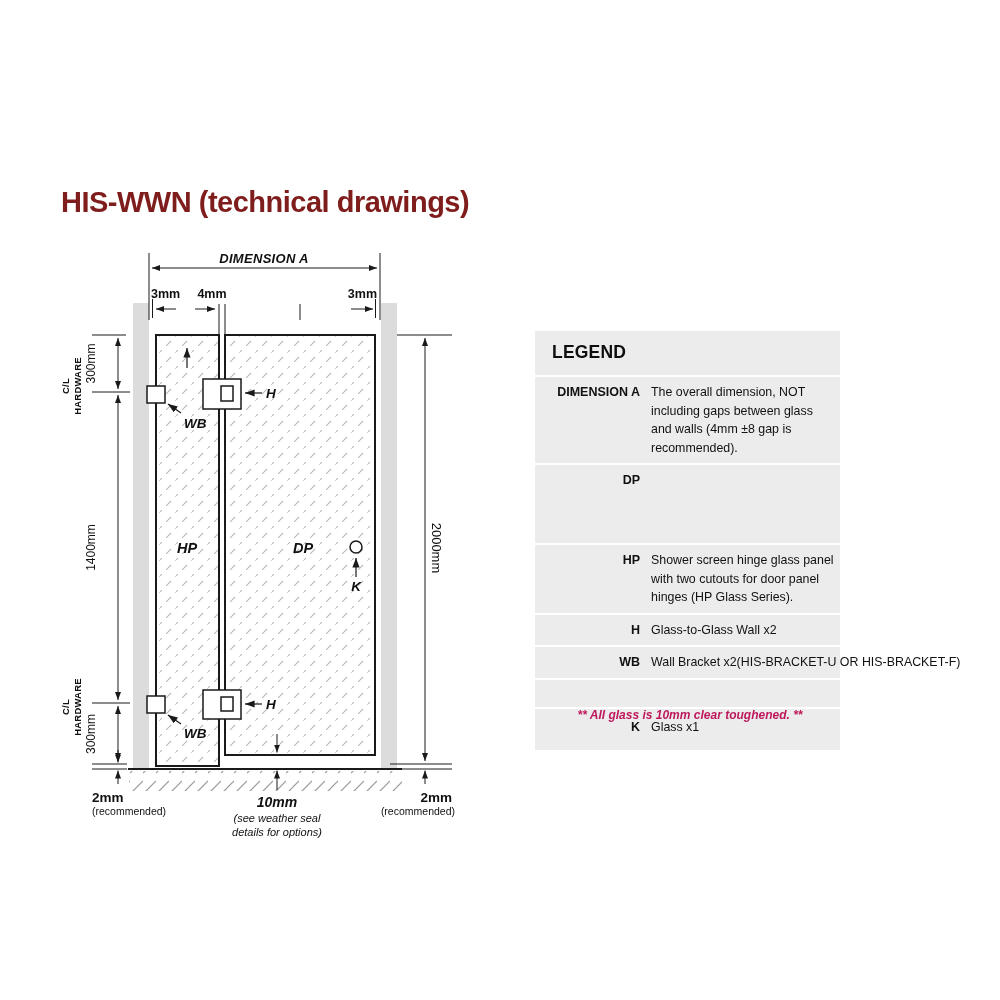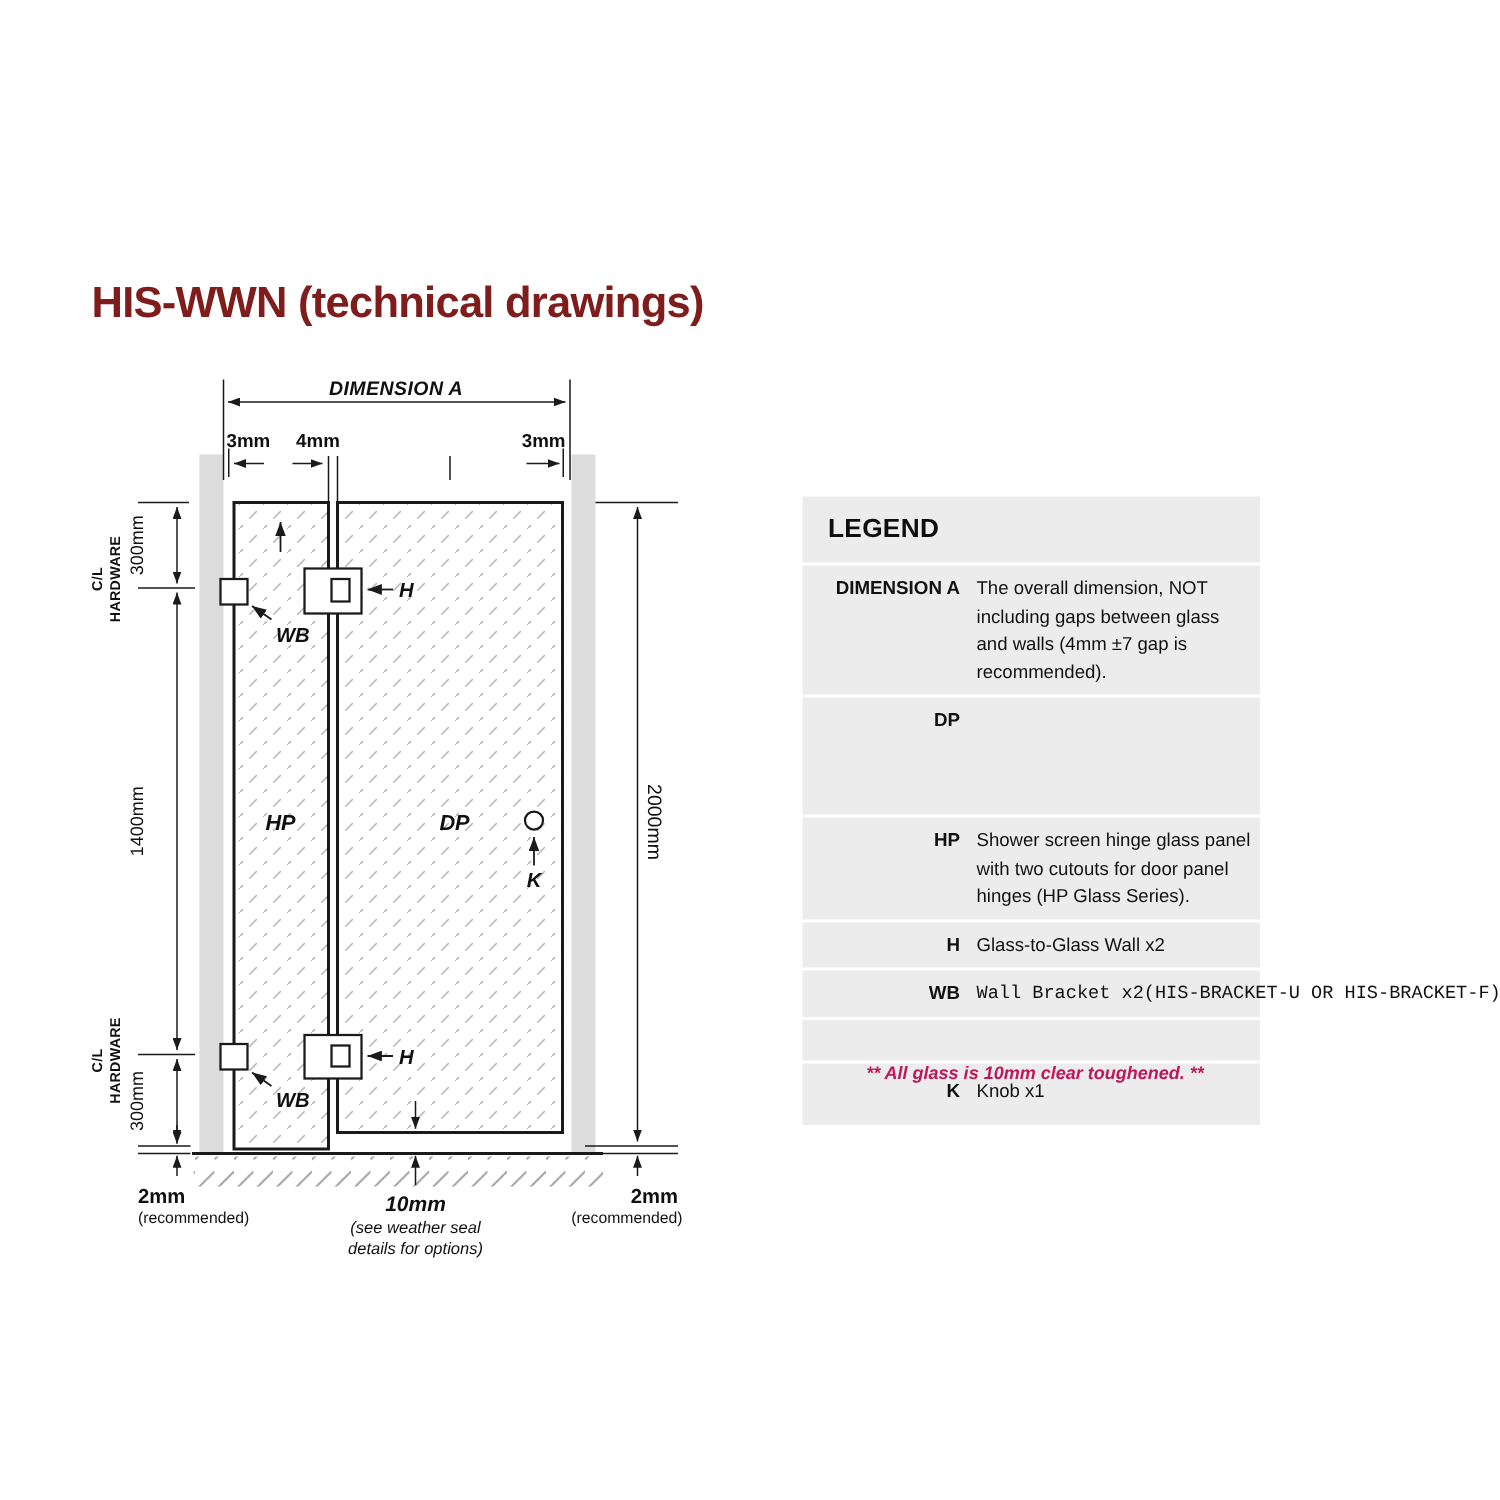--- a/index.html
+++ b/index.html
@@ -19,21 +19,21 @@
   .rec-note{font-size:10.5px;}
   .dima-label{font-size:13px;font-style:italic;font-weight:600;letter-spacing:0.3px;}
   .legend{position:absolute;left:535px;top:331px;width:305px;background:#ececec;
           padding:0 0 4px 0;}
   .legend-heading{font-size:17.5px;font-weight:700;letter-spacing:0.2px;
                   padding:11px 0 12px 17px;color:#0e0e0e;}
   .lrow{display:flex;border-top:2px solid #ffffff;padding:6px 0 6px 10px;}
   .lrow .term{width:95px;flex:0 0 95px;text-align:right;font-weight:700;
               font-size:12.5px;line-height:18.5px;white-space:nowrap;}
   .lrow .desc{margin-left:11px;width:185px;font-size:12.4px;line-height:18.5px;}
-  .lrow .desc.nowrap{white-space:nowrap;overflow:visible;font-family:Liberation Mono, monospace;}
+  .lrow .desc.nowrap{white-space:nowrap;overflow:visible;}
   .lrow.r-dima{min-height:68px;}
   .lrow.r-dp{min-height:66px;}
   .lrow.r-hp{min-height:48px;}
   .lrow.r-h,.lrow.r-wb{min-height:16px;}
   .lrow.r-empty{min-height:15px;}
   .lrow.r-k{min-height:22px;padding-top:9px;}
   .legend-footnote{position:absolute;left:535px;top:708px;width:310px;text-align:center;
                    font-size:12px;font-style:italic;font-weight:600;color:#be185d;}
 </style>
 </head>
@@ -163,21 +163,21 @@
   <text class="ital-note" x="277" y="822" text-anchor="middle">(see weather seal</text>
   <text class="ital-note" x="277" y="836" text-anchor="middle">details for options)</text>
   <text class="big-mm" x="452" y="802" text-anchor="end">2mm</text>
   <text class="rec-note" x="455" y="815" text-anchor="end">(recommended)</text>
 </svg>
 
 <div class="legend">
   <div class="legend-heading">LEGEND</div>
   <div class="lrow r-dima">
     <div class="term">DIMENSION A</div>
-    <div class="desc">The overall dimension, NOT including gaps between glass and walls (4mm ±7 gap is recommended).</div>
+    <div class="desc">The overall dimension, NOT including gaps between glass and walls (4mm ±8 gap is recommended).</div>
   </div>
   <div class="lrow r-dp">
     <div class="term">DP</div>
   </div>
   <div class="lrow r-hp">
     <div class="term">HP</div>
     <div class="desc">Shower screen hinge glass panel with two cutouts for door panel hinges (HP Glass Series).</div>
   </div>
   <div class="lrow r-h">
     <div class="term">H</div>
@@ -186,16 +186,16 @@
   <div class="lrow r-wb">
     <div class="term">WB</div>
     <div class="desc nowrap">Wall Bracket x2(HIS-BRACKET-U OR HIS-BRACKET-F)</div>
   </div>
   <div class="lrow r-empty">
     <div class="term"></div>
     <div class="desc"></div>
   </div>
   <div class="lrow r-k">
     <div class="term">K</div>
-    <div class="desc">Knob x1</div>
+    <div class="desc">Glass x1</div>
   </div>
 </div>
 <div class="legend-footnote">** All glass is 10mm clear toughened. **</div>
 
 </body></html>

